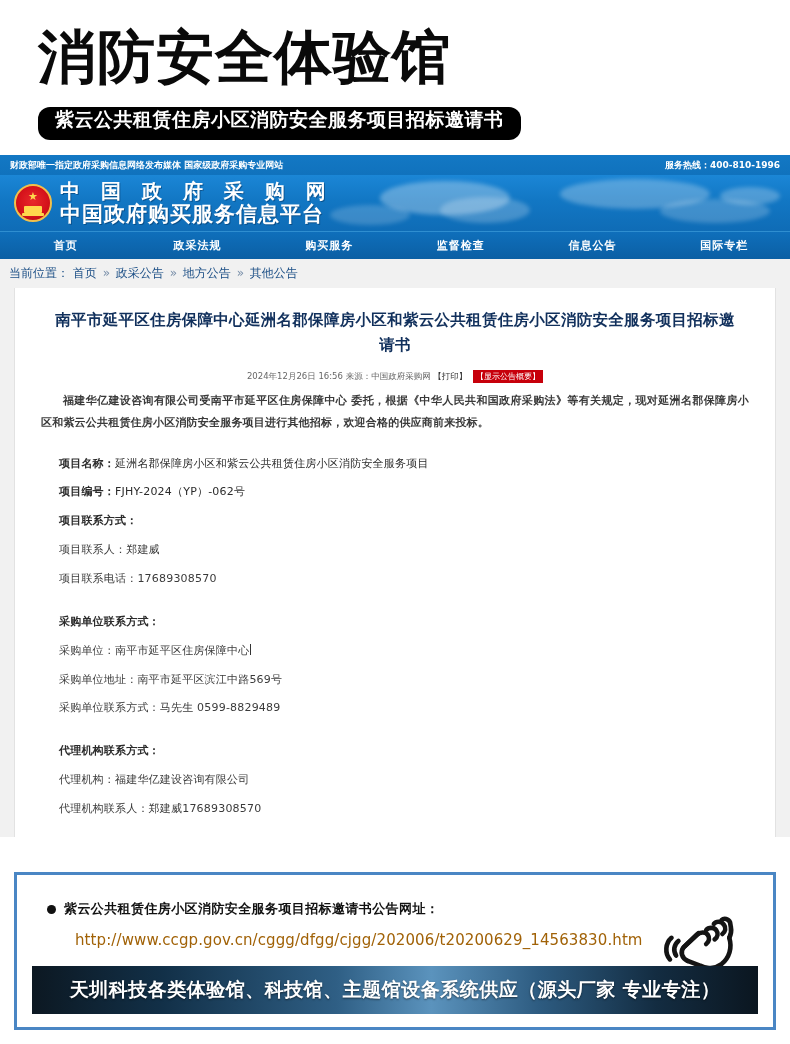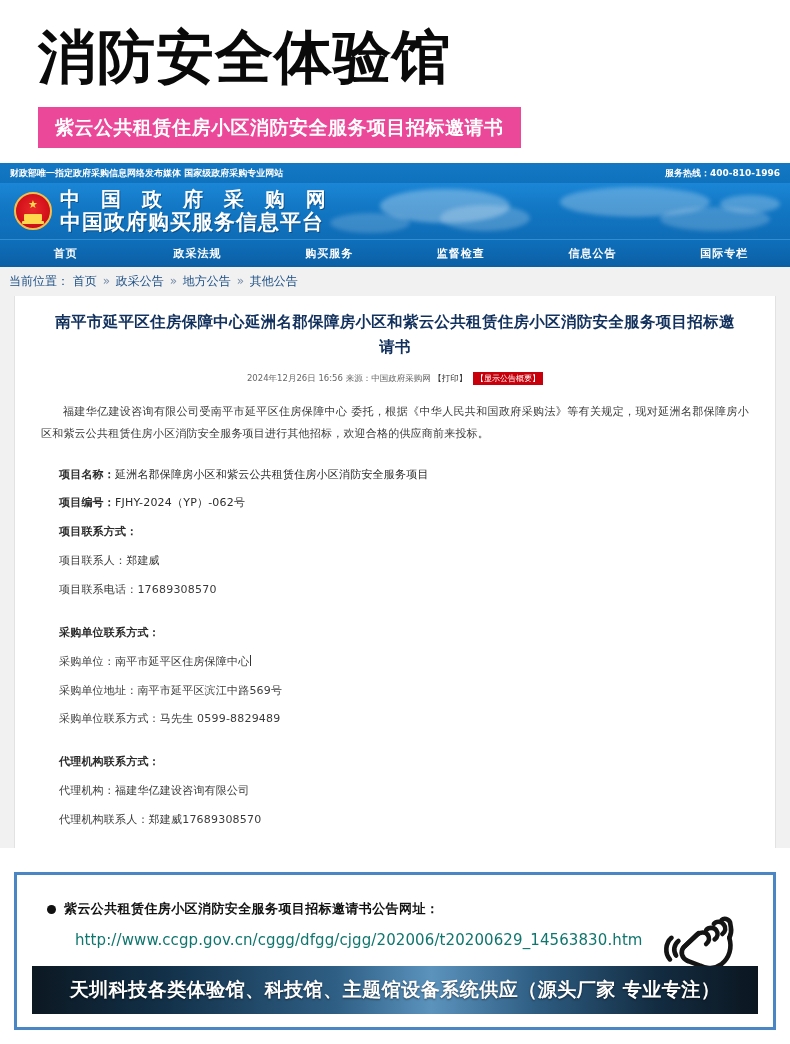--- a/index.html
+++ b/index.html
@@ -27,27 +27,28 @@
     color: #0a0a0a;
     margin: 0 0 0 38px;
     line-height: 1.15;
     font-family: "DejaVu Sans", "Liberation Sans", sans-serif;
   }
   .promo-sub-wrap {
     margin: 16px 0 0 38px;
   }
   .promo-sub {
     display: inline-block;
-    background: #ec4899;
+    background: #000000;
     color: #ffffff;
     font-size: 19px;
     font-weight: 700;
-    padding: 9px 17px 10px 17px;
+    padding: 1px 17px 10px 17px;
     letter-spacing: 0.5px;
     line-height: 1.2;
+    border-radius: 12px;
   }
 
   
   .capture {
     margin-top: 15px;
     width: 790px;
     background: #ffffff;
     position: relative;
   }
 
@@ -187,21 +188,21 @@
     color: #1c4f86;
     padding: 6px 0 6px 9px;
     letter-spacing: 0px;
     background: #f1f1f1;
   }
   .breadcrumb .sep { color: #7a90aa; padding: 0 2px; }
 
   .article {
     background: #ffffff;
     margin: 0 14px 0 14px;
-    padding: 12px 26px 6px 26px;
+    padding: 18px 26px 6px 26px;
     min-height: 540px;
     box-sizing: border-box;
     border-left: 1px solid #e2e2e2;
     border-right: 1px solid #e2e2e2;
   }
   .art-title {
     text-align: center;
     font-size: 15.5px;
     font-weight: 700;
     color: #11305c;
@@ -221,27 +222,28 @@
     display: inline-block;
     background: #c7000b;
     color: #ffffff;
     font-size: 8px;
     padding: 1px 3px;
     margin-left: 3px;
     border-radius: 0;
   }
 
   .art-para {
-    margin-top: 16px;
+    margin-top: 7px;
     font-size: 11px;
     color: #3a3a3a;
     line-height: 2.05;
     text-indent: 2em;
     text-align: justify;
     letter-spacing: 0.2px;
+    font-weight: bold;
   }
 
   .kv-block { margin-top: 22px; }
   .kv-line {
     font-size: 11px;
     color: #3a3a3a;
     line-height: 1.35;
     margin-bottom: 14px;
     padding-left: 18px;
     letter-spacing: 0.2px;
@@ -288,21 +290,21 @@
   .url-label {
     font-size: 13px;
     font-weight: 700;
     color: #111111;
     letter-spacing: 0.4px;
     line-height: 1.3;
   }
   .url-link {
     margin: 13px 0 0 46px;
     font-size: 15px;
-    color: #0f766e;
+    color: #a16207;
     letter-spacing: 0.1px;
     font-family: "DejaVu Sans", "Liberation Sans", sans-serif;
   }
   .hand-icon {
     position: absolute;
     right: 22px;
     top: 6px;
     width: 78px;
     height: 74px;
   }

